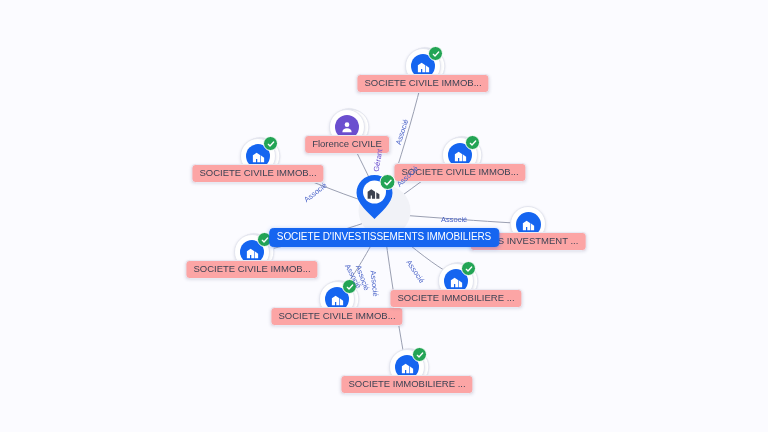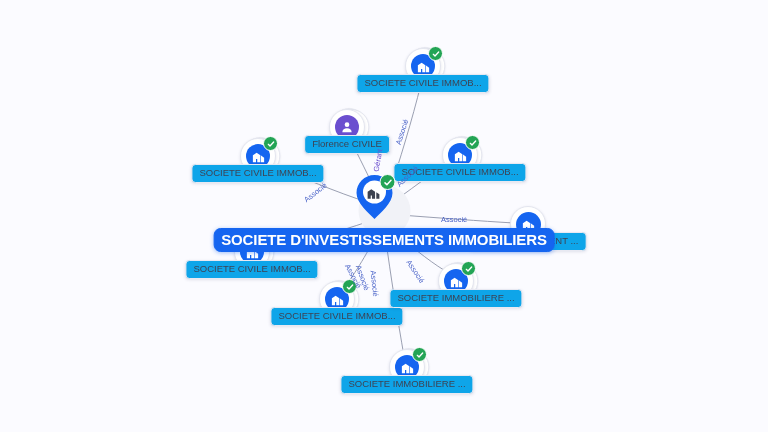--- a/index.html
+++ b/index.html
@@ -85,41 +85,40 @@
     justify-content: center;
     z-index: 6;
   }
   .badge svg { display: block; }
 
   .node-label {
     position: absolute;
     left: 50%;
     top: 26px;
     transform: translateX(-50%);
-    background: #0ea5e9;
+    background: #fca5a5;
     border: 1px solid #e8e9f2;
     border-radius: 4px;
     padding: 3px 7px 4px 7px;
     font-size: 9.5px;
     line-height: 1;
     color: #3d4354;
     white-space: nowrap;
     box-shadow: 0 1px 3px rgba(30,40,90,0.12);
     z-index: 8;
   }
   .node-label.selected {
     background: #1565f0;
     border-color: #1565f0;
     color: #ffffff;
-    font-weight: bold;
-    font-size: 15px;
+    font-weight: normal;
+    font-size: 10px;
     letter-spacing: -0.1px;
     box-shadow: 0 1px 4px rgba(21,101,240,0.40);
     z-index: 20;
-    border-radius: 7px;
   }
   
   #node-root {
     z-index: 15;
   }
   .pin-halo {
     position: absolute;
     left: 50%;
     top: 50%;
     width: 52px;

